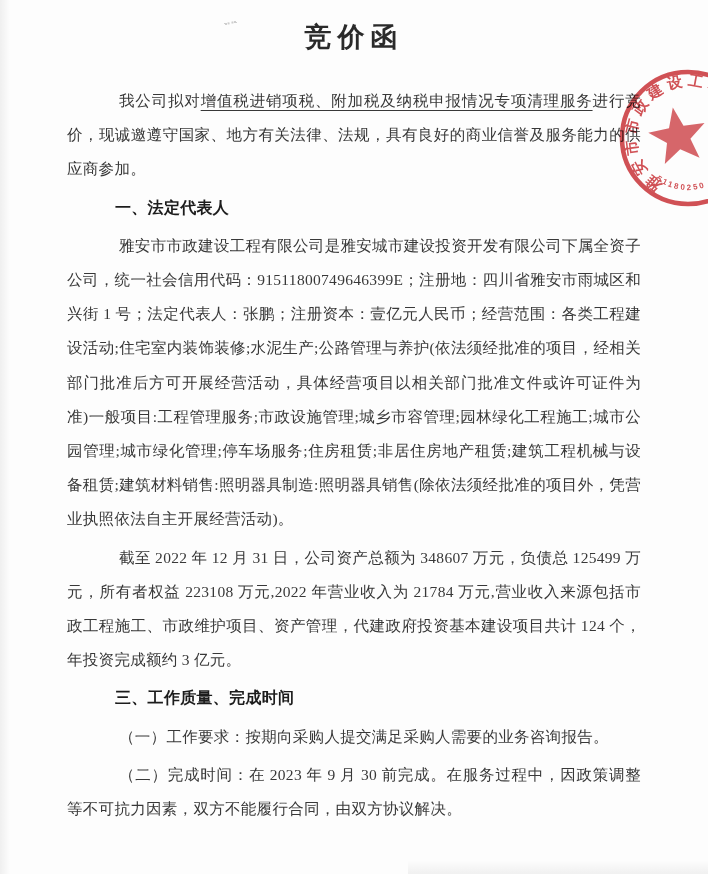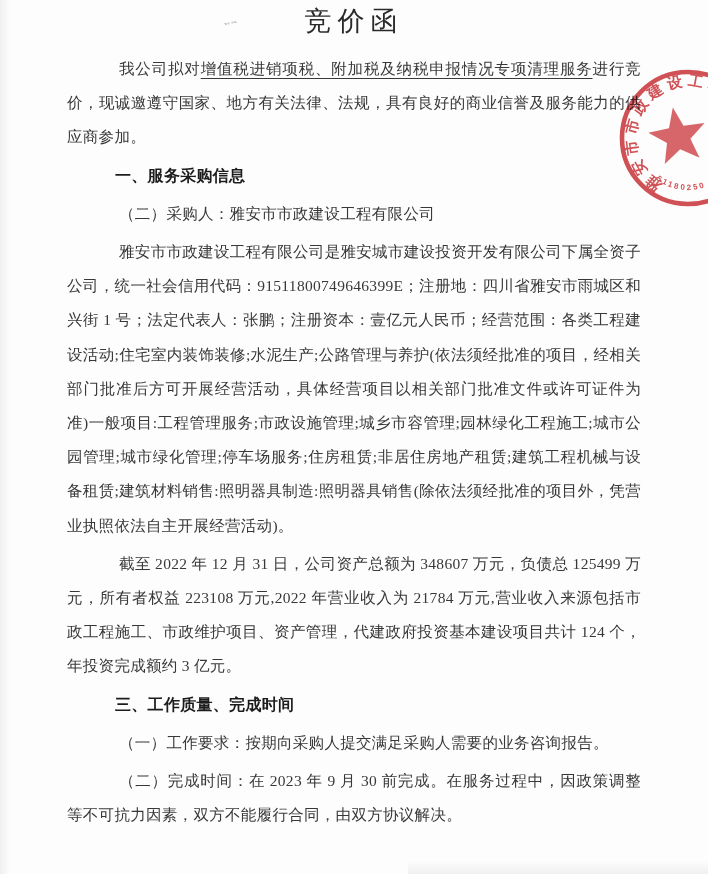--- a/index.html
+++ b/index.html
@@ -11,24 +11,24 @@
     font-family:"Liberation Serif","DejaVu Serif",serif;
     color:#383838;
   }
   
   .page::before {
     content:""; position:absolute; left:0; top:0; bottom:0; width:10px;
     background:linear-gradient(90deg, rgba(0,0,0,0.055), rgba(0,0,0,0));
     pointer-events:none;
   }
   .doc-title {
-    margin:0; height:46px; line-height:42px;
+    margin:16px; height:46px; line-height:42px;
     text-align:center;
     font-family:"Liberation Sans","DejaVu Sans",sans-serif;
-    font-size:27px; font-weight:400; letter-spacing:6px; color:#2a2a2a;
+    font-size:27px; font-weight:700; letter-spacing:6px; color:#2a2a2a;
   }
   .body {
     position:relative;
     padding:2px 63px 0 63px;
     font-size:15.5px;
     line-height:34.2px;
     text-align:justify;
     text-justify:inter-character;
     letter-spacing:0.3px;
     overflow-wrap:break-word;
@@ -80,22 +80,21 @@
 <div class="page">
 
   <div class="smudge"></div>
 
   <h1 class="doc-title">竞价函</h1>
 
   <div class="body">
 
     <p><span>我公司拟对</span><span class="u">增值税进销项税、附加税及纳税申报情况专项清理服务</span><span>进行竞价，现诚邀遵守国家、地方有关法律、法规，具有良好的商业信誉及服务能力的供应商参加。</span></p>
 
-    <div class="sec-heading">一、服务采购信息</div>
-    <p>（二）采购人：雅安市市政建设工程有限公司</p>
+    <div class="sec-heading">一、法定代表人</div>
 
     <p>雅安市市政建设工程有限公司是雅安城市建设投资开发有限公司下属全资子公司，统一社会信用代码：91511800749646399E；注册地：四川省雅安市雨城区和兴街 1 号；法定代表人：张鹏；注册资本：壹亿元人民币；经营范围：各类工程建设活动;住宅室内装饰装修;水泥生产;公路管理与养护(依法须经批准的项目，经相关部门批准后方可开展经营活动，具体经营项目以相关部门批准文件或许可证件为准)一般项目:工程管理服务;市政设施管理;城乡市容管理;园林绿化工程施工;城市公园管理;城市绿化管理;停车场服务;住房租赁;非居住房地产租赁;建筑工程机械与设备租赁;建筑材料销售:照明器具制造:照明器具销售(除依法须经批准的项目外，凭营业执照依法自主开展经营活动)。</p>
     <p>截至 2022 年 12 月 31 日，公司资产总额为 348607 万元，负债总 125499 万元，所有者权益 223108 万元,2022 年营业收入为 21784 万元,营业收入来源包括市政工程施工、市政维护项目、资产管理，代建政府投资基本建设项目共计 124 个，年投资完成额约 3 亿元。</p>
 
     <div class="sec-heading">三、工作质量、完成时间</div>
     <p>（一）工作要求：按期向采购人提交满足采购人需要的业务咨询报告。</p>
     <p>（二）完成时间：在 2023 年 9 月 30 前完成。在服务过程中，因政策调整等不可抗力因素，双方不能履行合同，由双方协议解决。</p>
 
   </div>
 

